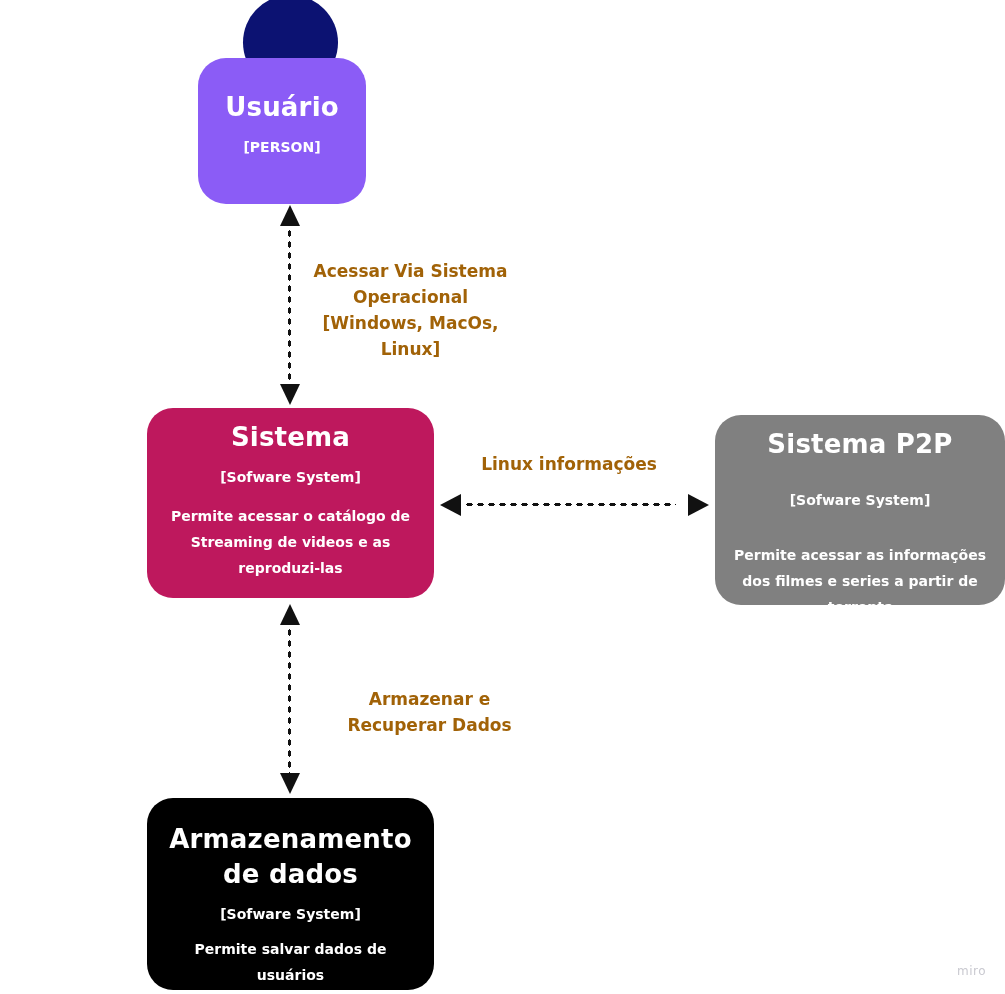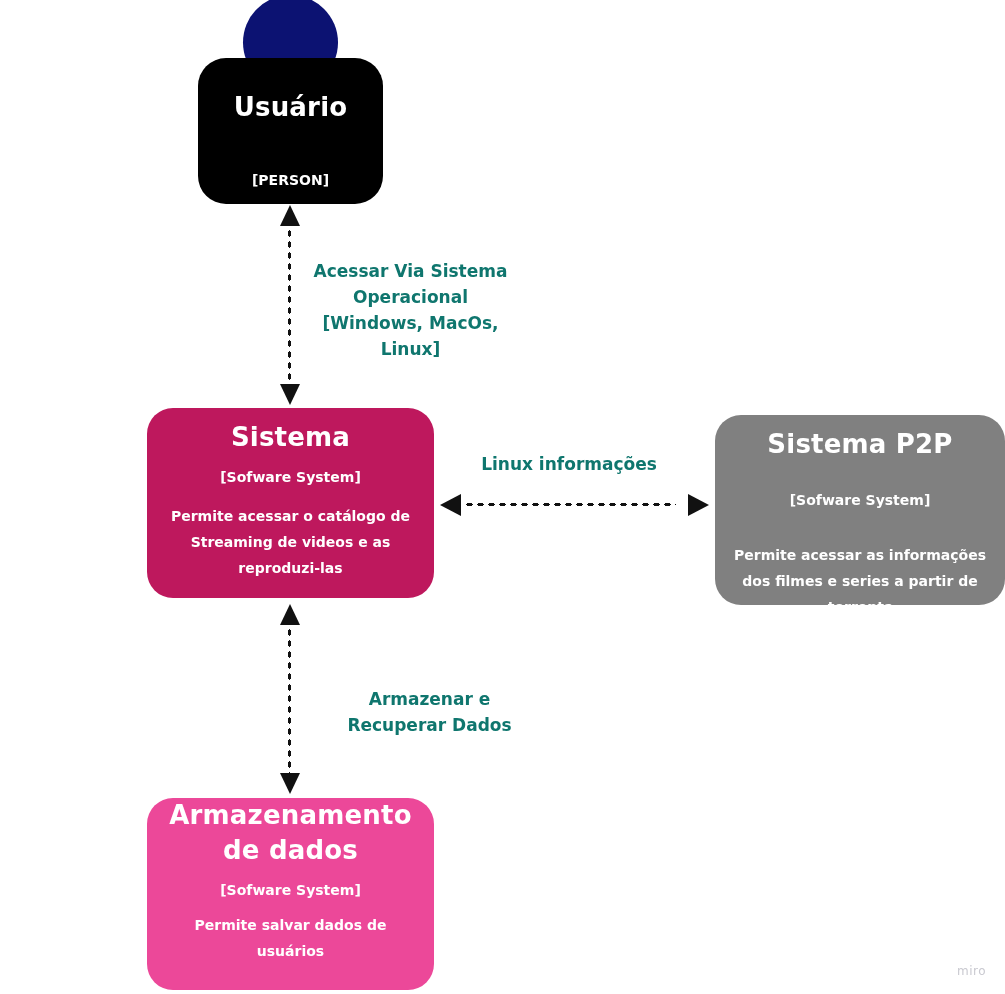--- a/index.html
+++ b/index.html
@@ -61,27 +61,26 @@
     top: -5px;
     width: 95px;
     height: 95px;
     border-radius: 50%;
     background: #0c1272;
   }
 
   #person-body {
     left: 198px;
     top: 58px;
-    width: 185px;
+    width: 168px;
     height: 146px;
-    background: #000000;
+    background: #8b5cf6;
     border-radius: 28px;
     padding-top: 32px;
     z-index: 2;
-    gap: 33px;
   }
 
   
   #sistema-node {
     left: 147px;
     top: 408px;
     width: 287px;
     height: 190px;
     background: #be185d;
     padding-top: 12px;
@@ -95,22 +94,22 @@
     background: #808080;
     padding-top: 12px;
     gap: 16px;
   }
 
   #storage-node {
     left: 147px;
     top: 798px;
     width: 287px;
     height: 192px;
-    background: #ec4899;
-    padding-top: 0;
+    background: #000000;
+    padding-top: 24px;
   }
 
   .desc-gap { height: 16px; }
   .desc-gap-sm { height: 12px; }
 
   
   .conn { position: absolute; }
 
   .dotline-v {
     position: absolute;
@@ -159,21 +158,21 @@
     border-bottom: 11px solid transparent;
     border-left: 21px solid #111111;
   }
 
   
   .edge-label {
     position: absolute;
     font-weight: bold;
     font-size: 17px;
     line-height: 26px;
-    color: #0f766e;
+    color: #a16207;
     text-align: center;
     white-space: pre-line;
   }
 
   #label-top     { left: 296px; top: 258px; width: 229px; }
   #label-middle  { left: 440px; top: 451px; width: 258px; }
   #label-bottom  { left: 320px; top: 686px; width: 219px; }
 
   
   #watermark {

